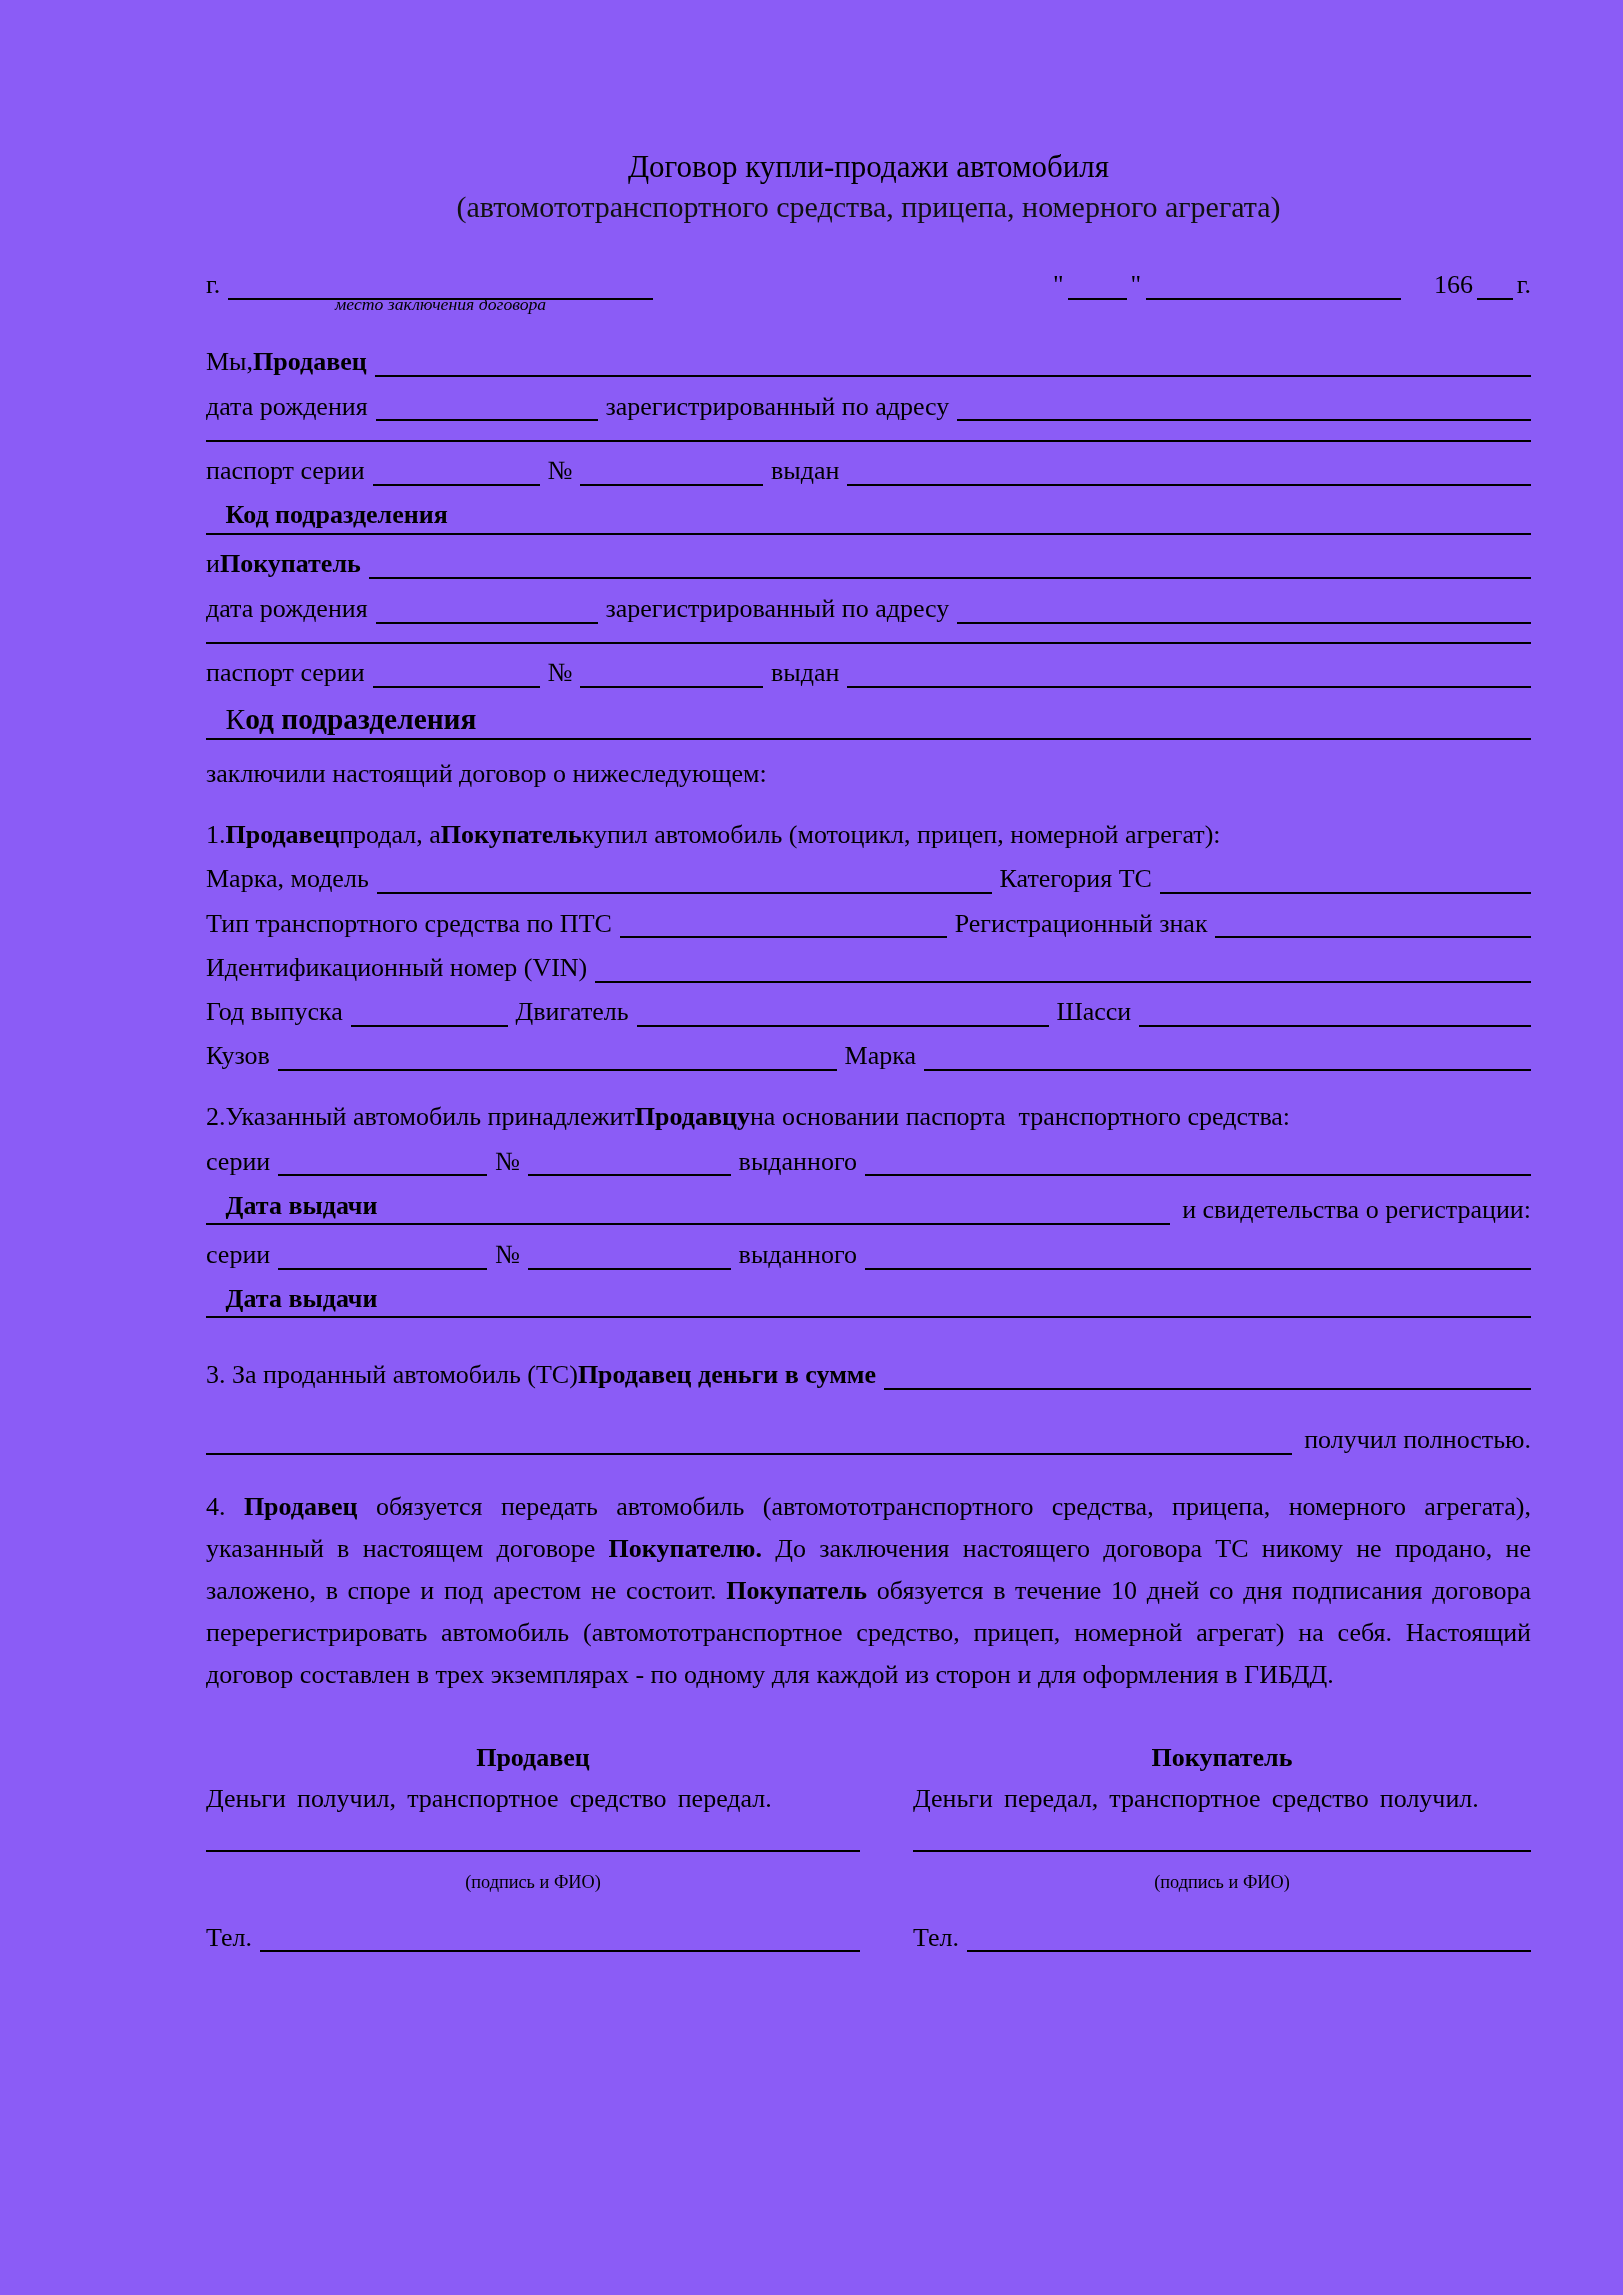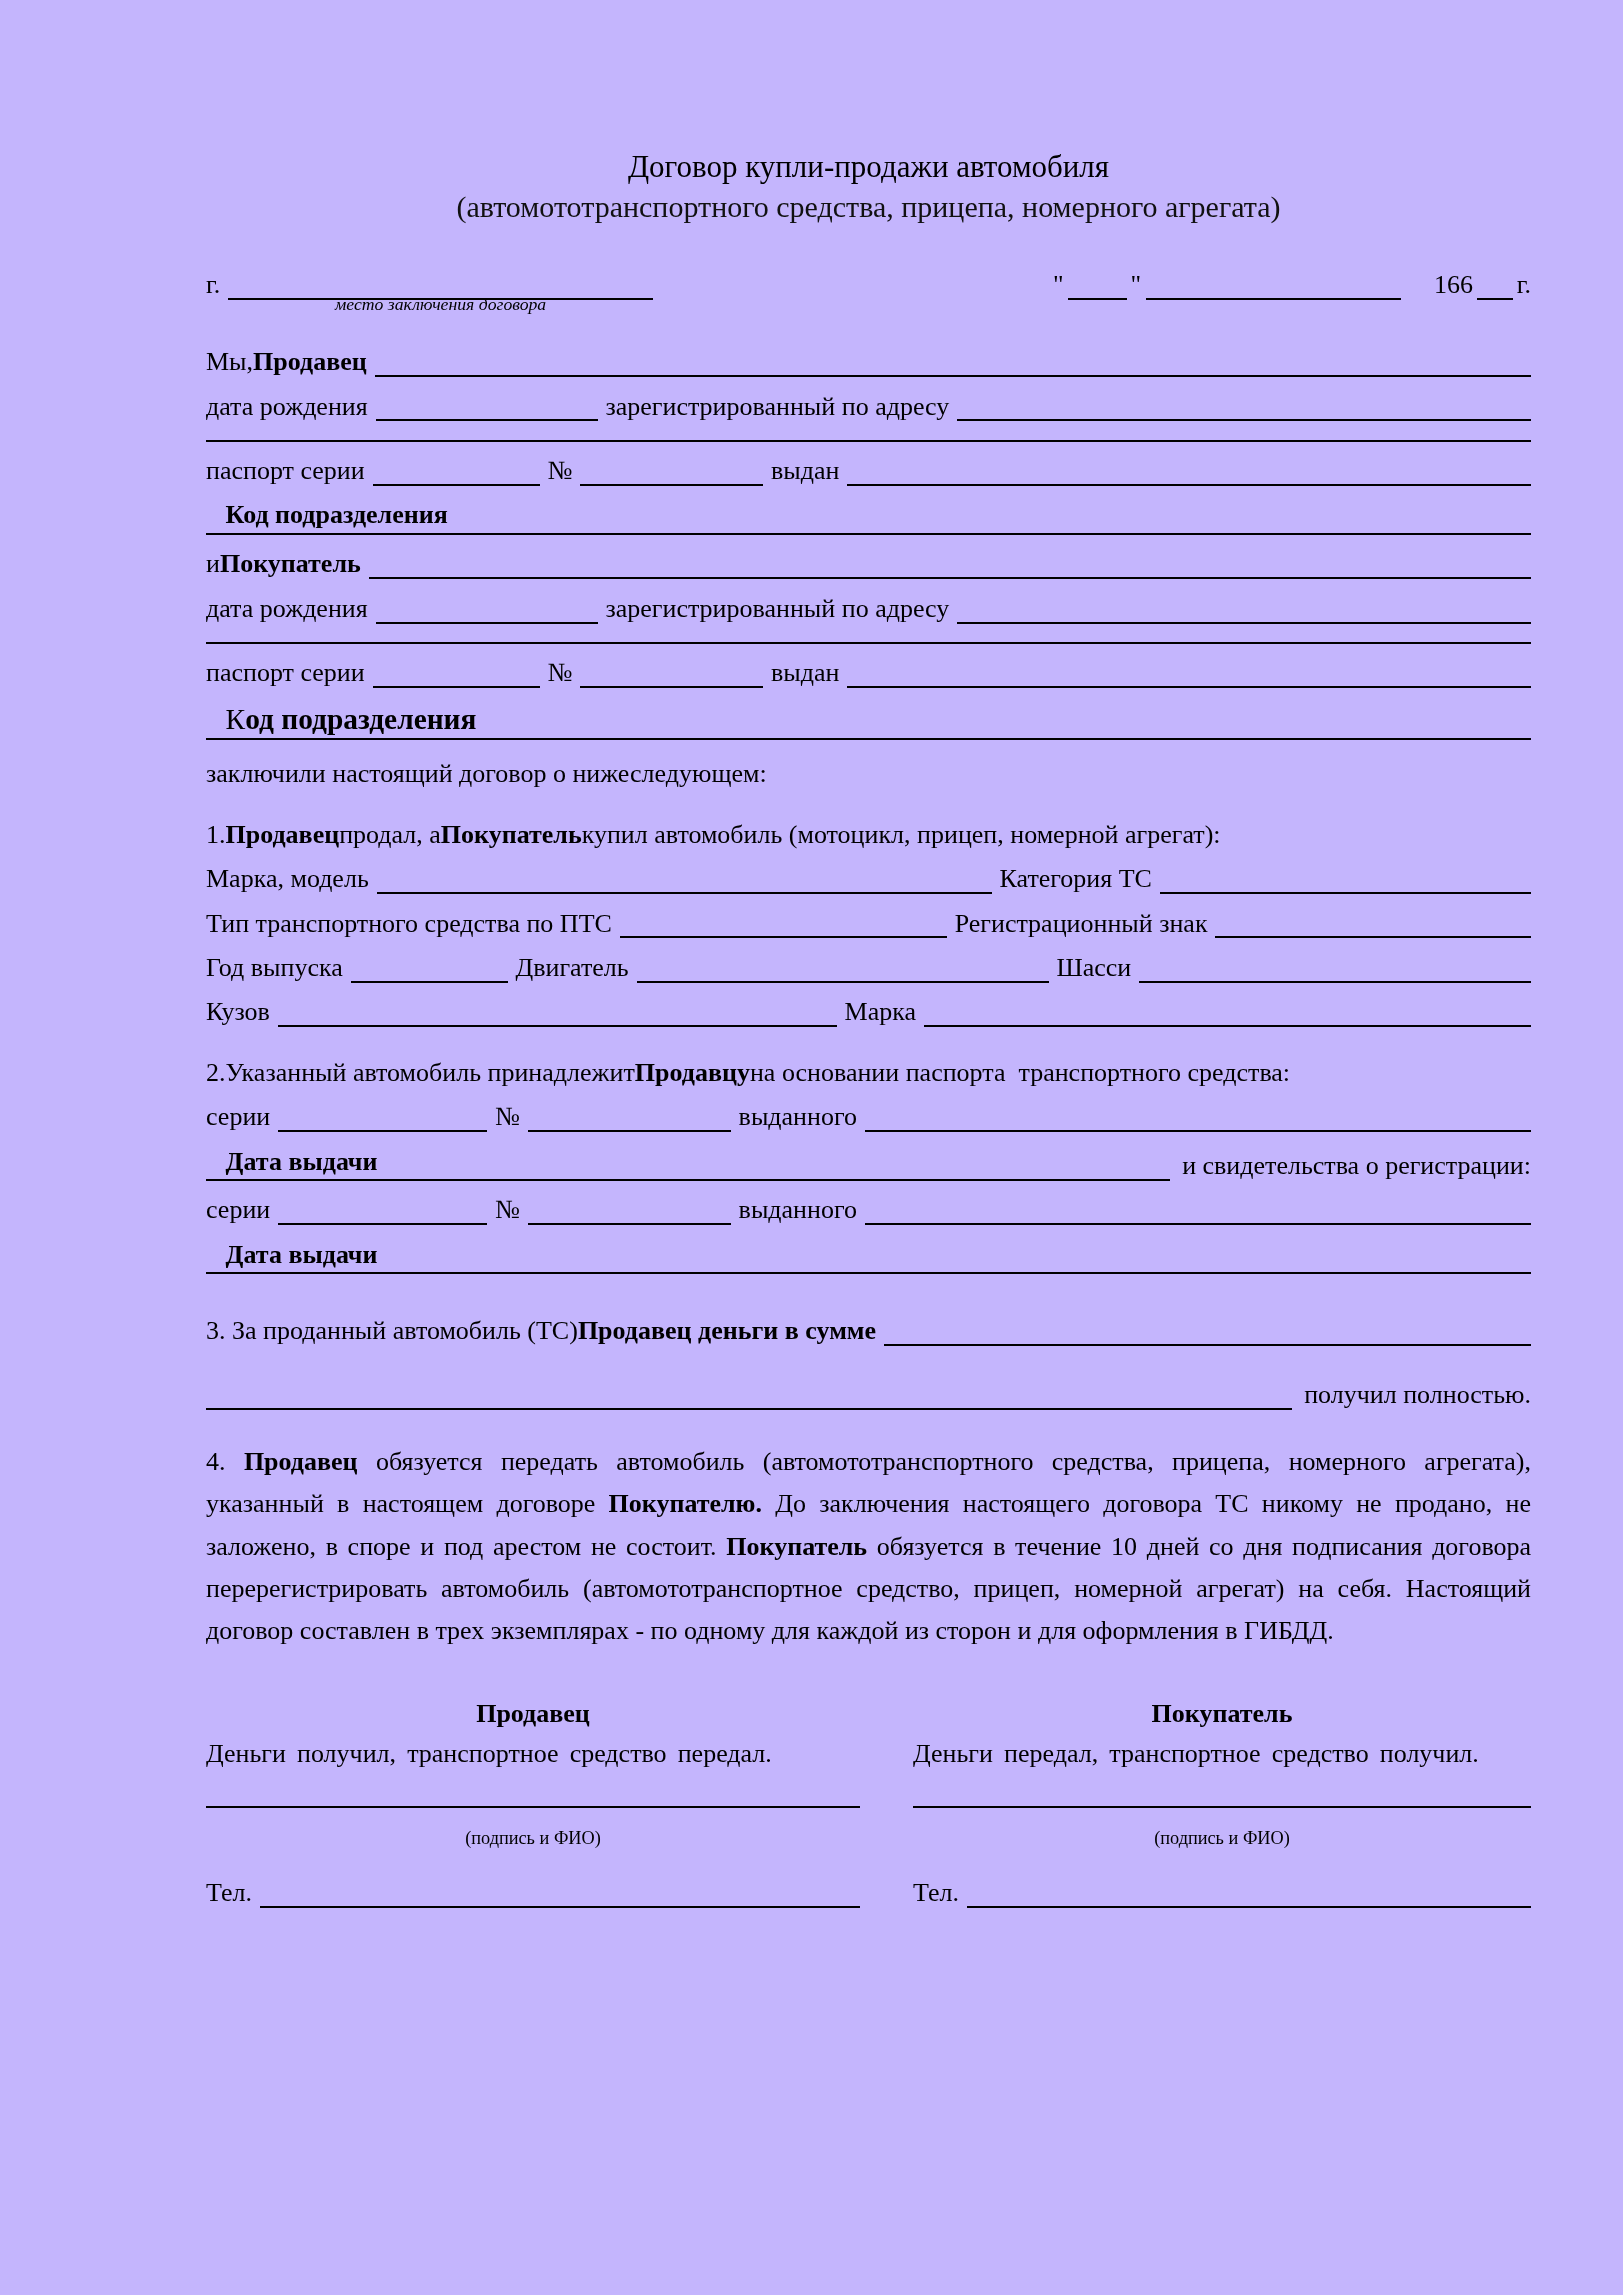--- a/index.html
+++ b/index.html
@@ -1,17 +1,17 @@
 <!DOCTYPE html>
 <html style="font-size:10.5px"><head>
 <meta charset="utf-8">
 <style>
   html,body{margin:0;padding:0;background:#ffffff;}
   .page{
-    width:1623px;height:2295px;background:#c4b5fd;color:#000;overflow:hidden;
+    width:1623px;height:2295px;background:#8b5cf6;color:#000;overflow:hidden;
     font-family:"Liberation Serif","DejaVu Serif",serif;
     font-size:26px;line-height:1.15;
   }
   .content{padding:149px 92px 0 206px;}
   .doc-title{text-align:center;font-size:31px;font-weight:400;margin:0;}
   .doc-subtitle{text-align:center;font-size:30px;margin-top:5.2px;color:#111;}
   .row{display:flex;align-items:flex-end;margin-top:14.4px;}
   .lbl{white-space:pre;}
   .b{font-weight:bold;}
   .bl{display:inline-block;border-bottom:2px solid #000;height:7.9px;margin:0 7.9px;flex:0 0 auto;}
@@ -162,20 +162,24 @@
         <span class="lbl">Категория ТС</span>
         <span class="bl grow"></span>
       </div>
       <div class="row">
         <span class="lbl">Тип транспортного средства по ПТС</span>
         <span class="bl w510"></span>
         <span class="lbl">Регистрационный знак</span>
         <span class="bl grow"></span>
       </div>
       <div class="row">
+        <span class="lbl">Идентификационный номер (VIN)</span>
+        <span class="bl grow"></span>
+      </div>
+      <div class="row">
         <span class="lbl">Год выпуска</span>
         <span class="bl w240"></span>
         <span class="lbl">Двигатель</span>
         <span class="bl w645"></span>
         <span class="lbl">Шасси</span>
         <span class="bl grow"></span>
       </div>
       <div class="row">
         <span class="lbl">Кузов</span>
         <span class="bl w865"></span>

